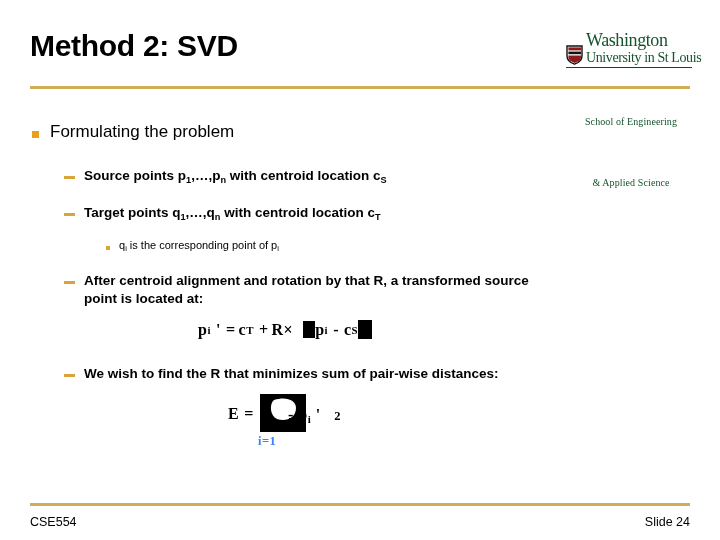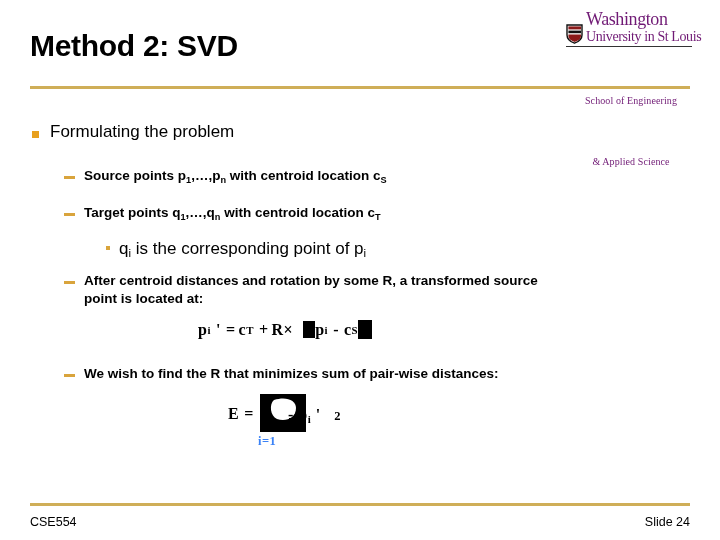--- a/index.html
+++ b/index.html
@@ -39,24 +39,24 @@
     top: 86px;
     width: 660px;
     height: 3px;
     background: #CFAE58;
   }
 
   
   .logo {
     position: absolute;
     left: 566px;
-    top: 10px;
+    top: 31px;
     width: 130px;
     text-align: center;
-    color: #701a75;
+    color: #14532d;
   }
   .logo-top {
     display: flex;
     align-items: flex-end;
     justify-content: flex-start;
     gap: 3px;
   }
   .logo-shield {
     width: 17px;
     height: 20px;
@@ -158,21 +158,21 @@
     gap: 9px;
   }
   .l3-bullet {
     width: 4px;
     height: 4px;
     background: #D9A43C;
     margin-top: 7px;
     flex: 0 0 auto;
   }
   .l3-text {
-    font-size: 17px;
+    font-size: 11px;
     color: #000;
     line-height: 1.2;
     white-space: nowrap;
   }
 
   sub { font-size: 0.68em; vertical-align: -0.28em; }
 
   
   .equation {
     position: absolute;
@@ -318,21 +318,21 @@
   </div>
 
   <div class="l3" style="top:147px;">
     <span class="l3-bullet"></span>
     <span class="l3-text"><span>q</span><sub>i</sub><span> is the corresponding point of p</span><sub>i</sub></span>
   </div>
 
   <div class="l2" style="top:180px;">
     <span class="l2-dash"></span>
     <span class="l2-text l2-wide">
-      <span>After centroid distances and rotation by some R,  a transformed source</span><br>
+      <span>After centroid alignment and rotation by that R,  a transformed source</span><br>
       <span>point is located at:</span>
     </span>
   </div>
 
   <div class="equation eq1">
     <span>p</span>
       <sub>i</sub>
     <span class="eq-gap"></span>
     <span>'</span>
     <span class="eq-gap"></span>

